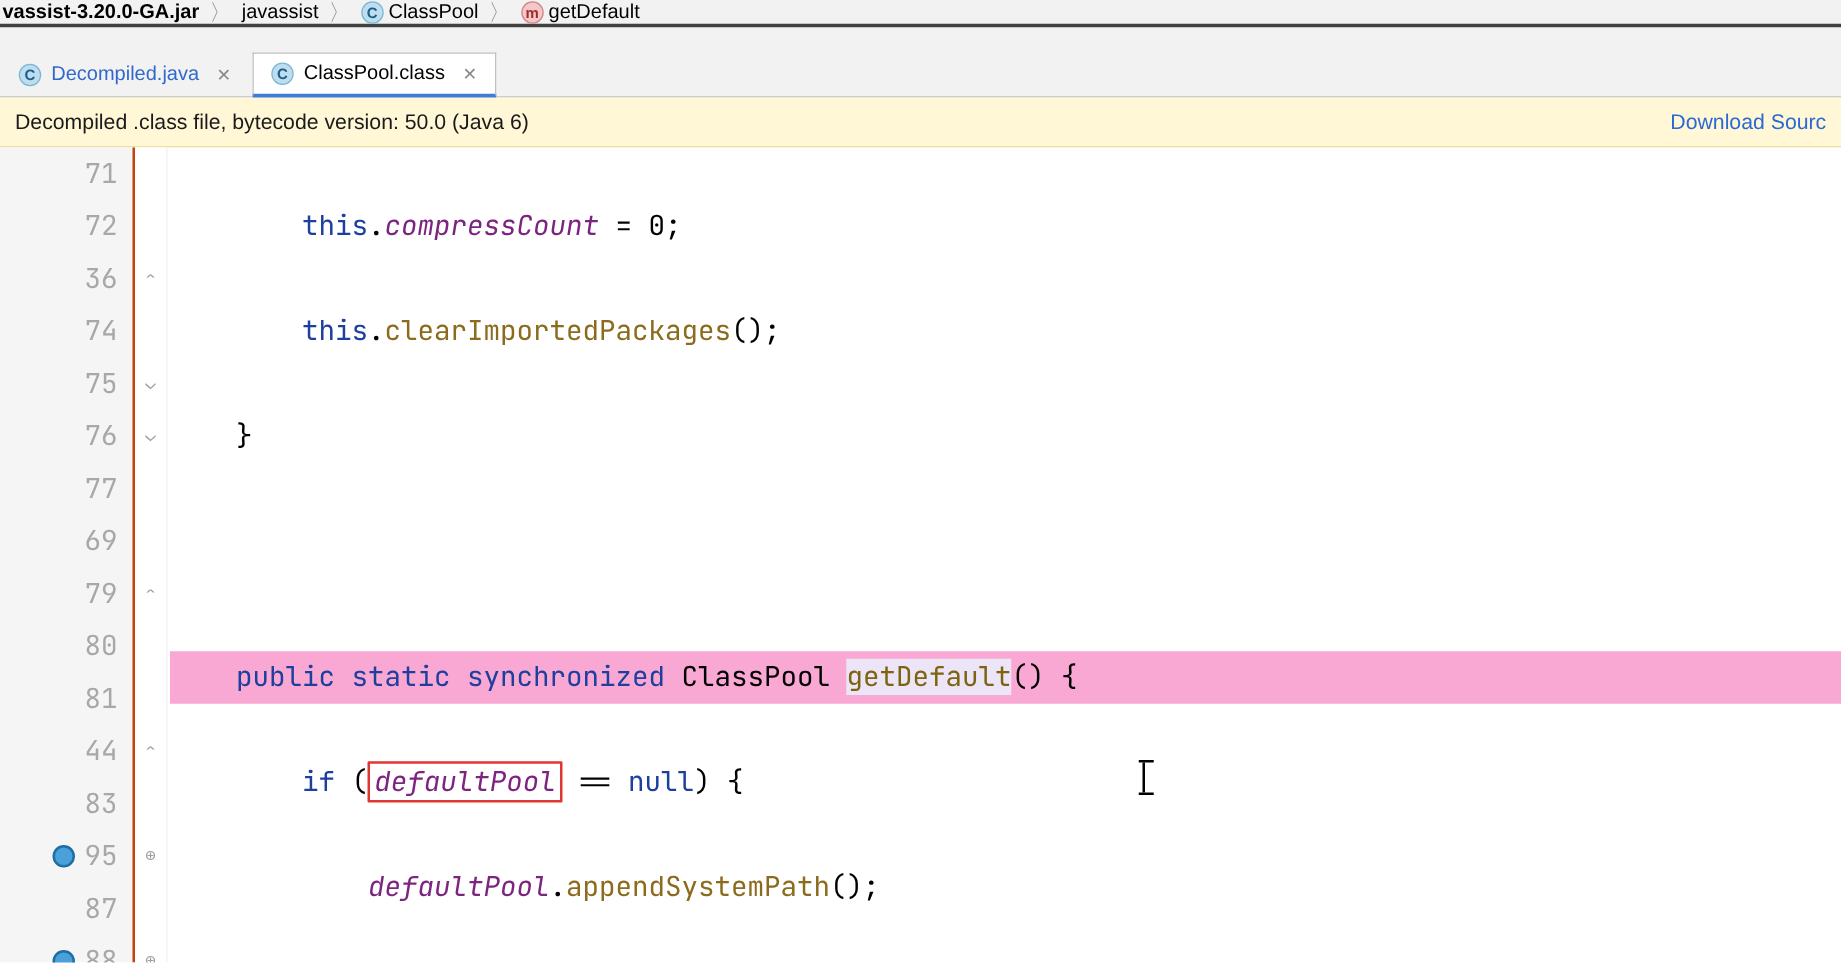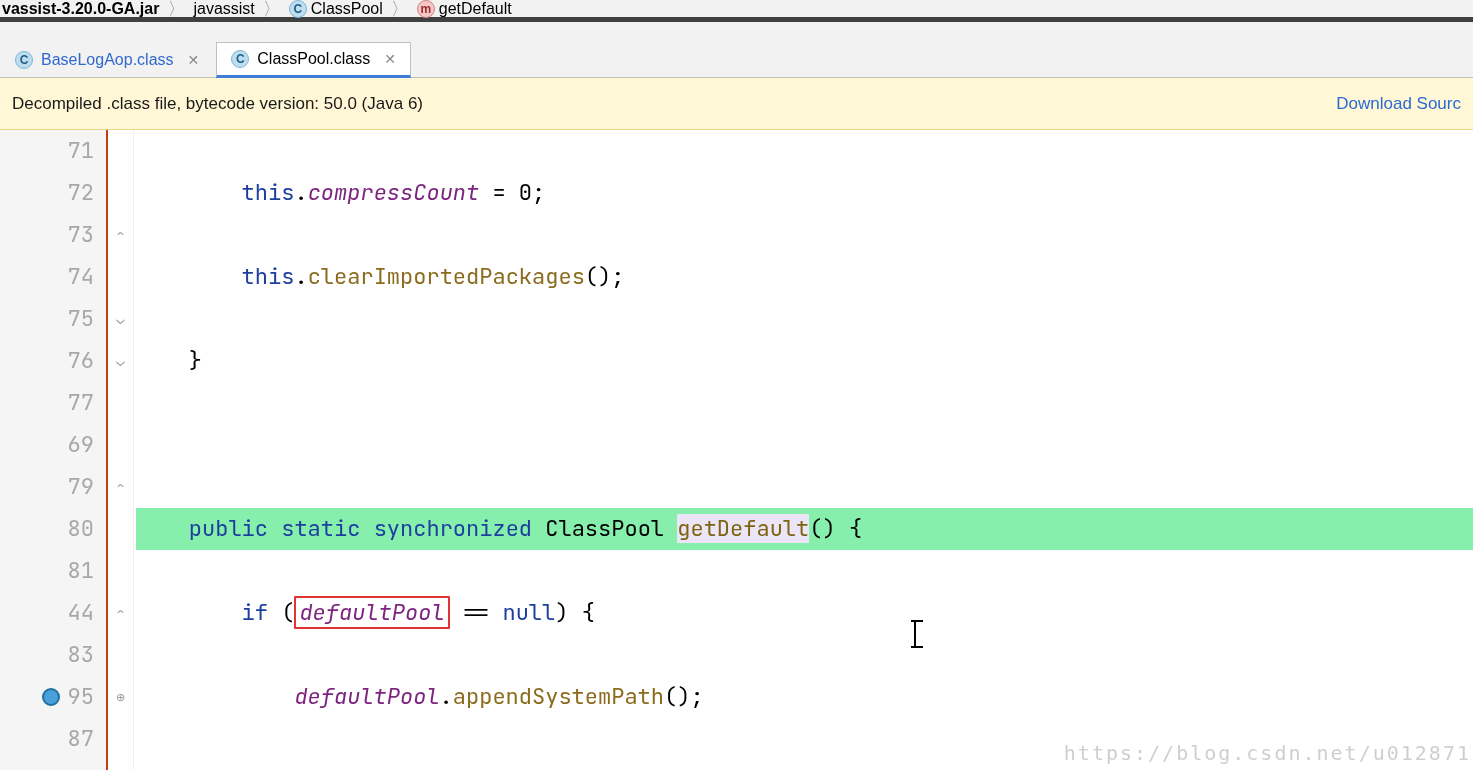--- a/index.html
+++ b/index.html
@@ -3,21 +3,21 @@
 <meta charset="utf-8">
 <style>
   * { margin:0; padding:0; box-sizing:border-box; }
   body {
     width:1473px; height:770px;
     font-family:"Segoe UI",Arial,sans-serif; font-size:14px;
     background:#fff; overflow:hidden; color:#000;
   }
   .breadcrumb {
     height:22px; display:flex; align-items:center;
-    padding:0 4px 0 0; background:#f2f2f2; border-bottom:5px solid #404040;
+    padding:0 4px 0 0; background:#f2f2f2; border-bottom:3px solid #404040;
     font-size:16px; color:#000;
   }
   .crumb { display:inline-flex; align-items:center; gap:4px; padding:0 2px; }
   .sep { color:#999; padding:0 6px; font-size:18px; }
   .tabbar {
     height:56px; background:#f2f2f2; border-bottom:1px solid #c0c0c0;
     display:flex; align-items:flex-end; padding-top:18px;
   }
   .tab {
     height:36px; display:flex; align-items:center; gap:8px;
@@ -25,21 +25,21 @@
     border-bottom:none; margin-right:2px; font-size:16px;
   }
   .tab.inactive { color:#3168cd; }
   .tab.active {
     background:#fff; border-color:#c0c0c0;
     border-bottom:3px solid #3e7cd6;
     margin-bottom:-1px;
   }
   .tab .close { color:#888; font-size:14px; margin-left:6px; }
   .banner {
-    height:52px; background:#fff7d6; border-bottom:1px solid #e6d98c;
+    height:40px; background:#fff7d6; border-bottom:1px solid #e6d98c;
     display:flex; align-items:center; justify-content:space-between;
     padding:0 12px; font-size:17px; color:#1a1a1a;
   }
   .banner .link { color:#2a6ad3; }
   .editor {
     position:relative; width:100%; height:calc(770px - 22px - 56px - 40px);
     display:flex; font-family:"Consolas","JetBrains Mono",monospace;
     font-size:22px; line-height:42px; background:#fff;
   }
   .gutter {
@@ -48,21 +48,21 @@
   }
   .gutter .ln { height:42px; display:flex; justify-content:flex-end; align-items:center; gap:8px; }
   .gutter .ln .badge { width:18px;height:18px;border-radius:50%;background:#4aa0d8;border:2px solid #1e6fa5;display:inline-block; }
   .fold {
     width:26px; background:#fff; border-right:1px solid #f0f0f0;
     color:#a0a0a0;
   }
   .fold .fc { height:42px; display:flex; align-items:center; justify-content:center; font-size:14px; }
   .code { flex:1; white-space:pre; padding-left:2px; position:relative; overflow:hidden; }
   .code .row { height:42px; }
-  .code .current { background:#86efac; }
+  .code .current { background:#f9a8d4;margin-top:25px; }
   .kw   { color:#1d3f9e; }   
   .kwn  { color:#1d3f9e; }   
   .mthd { color:#8c6b1d; }   
   .field{ color:#7d2480; font-style:italic; }
   .mdecl{ color:#7d6410; }
   .boxed{ border:2px solid #e33434; padding:0 3px; border-radius:1px; }
   .hl   { background:#ece5f7; }
   .caret {
     position:absolute; left:780px; top:492px;
     width:2px; height:24px; border-left:2px solid #000;
@@ -102,40 +102,40 @@
   <span class="sep">〉</span>
   <span class="crumb">
     <span class="ico-m">m</span>
     <span>getDefault</span>
   </span>
 </div>
 
 <div class="tabbar">
   <div class="tab inactive">
     <span class="ico-c">C</span>
-    <span>BaseLogAop.class</span>
+    <span>Decompiled.java</span>
     <span class="close">✕</span>
   </div>
   <div class="tab active">
     <span class="ico-c">C</span>
     <span>ClassPool.class</span>
     <span class="close">✕</span>
   </div>
 </div>
 
 <div class="banner">
   <span>Decompiled .class file, bytecode version: 50.0 (Java 6)</span>
   <span class="link">Download Sourc</span>
 </div>
 
 <div class="editor">
   <div class="gutter">
     <div class="ln">71</div>
     <div class="ln">72</div>
-    <div class="ln">73</div>
+    <div class="ln">36</div>
     <div class="ln">74</div>
     <div class="ln">75</div>
     <div class="ln">76</div>
     <div class="ln">77</div>
     <div class="ln">69</div>
     <div class="ln">79</div>
     <div class="ln">80</div>
     <div class="ln">81</div>
     <div class="ln">44</div>
     <div class="ln">83</div>
@@ -180,15 +180,14 @@
 
 
 
 
 
 
 
 
 
     <div class="caret"></div>
-    <div class="watermark">https://blog.csdn.net/u012871</div>
   </div>
 </div>
 
 </body></html>

